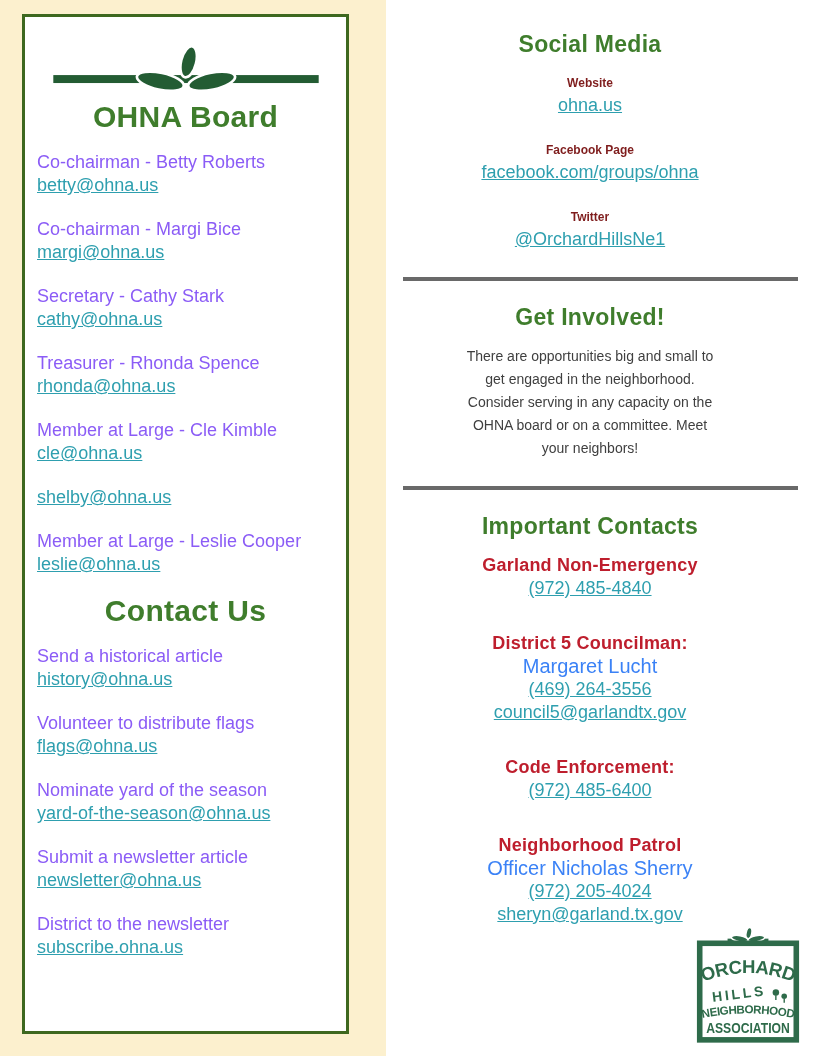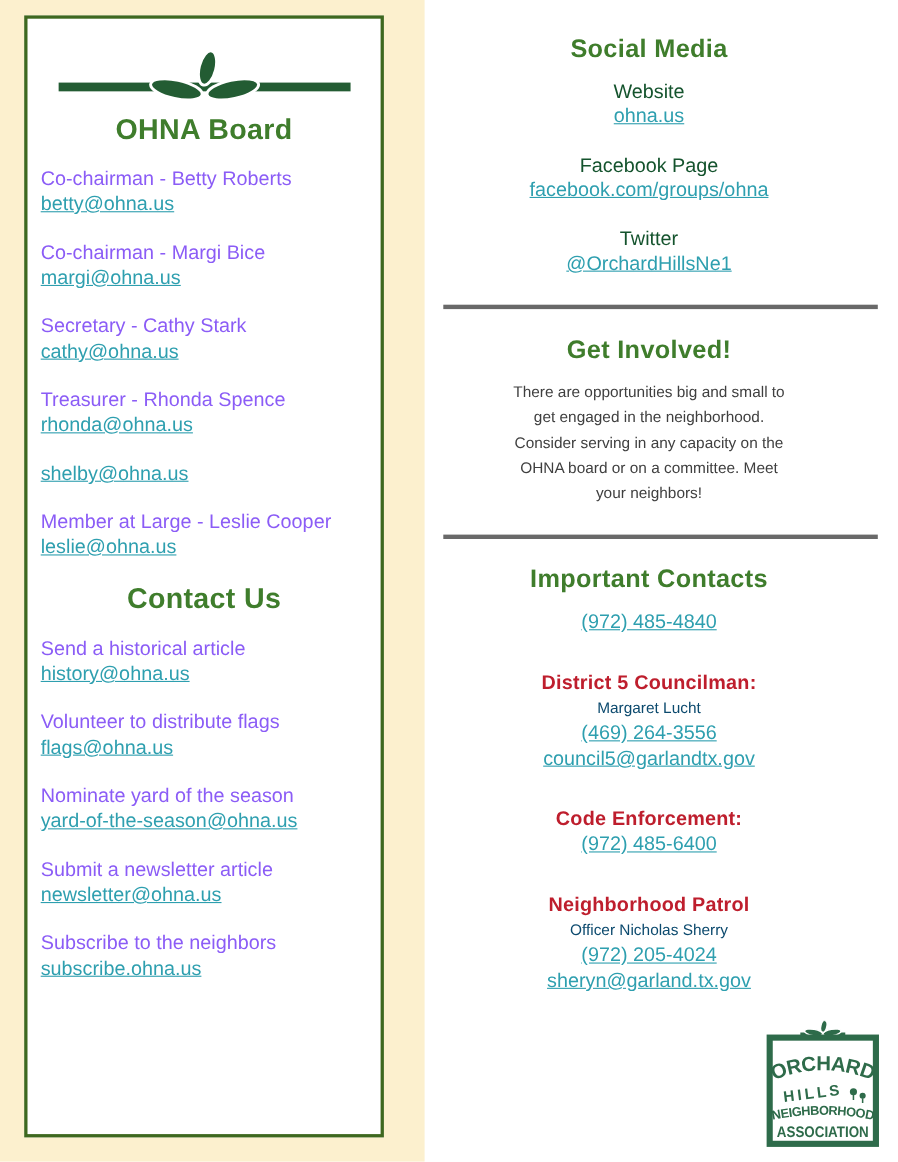--- a/index.html
+++ b/index.html
@@ -18,21 +18,21 @@
     position:absolute;left:0;top:0;width:386px;height:1056px;
     background:#fcf0ce;
   }
   .board-box{
     position:absolute;left:22px;top:14px;width:327px;height:1020px;
     background:#ffffff;border:3px solid #3e681f;
     box-sizing:border-box;
   }
   .sprig-svg{display:block;margin:28px auto 0;}
   .box-title{
-    text-align:center;font-size:26px;font-weight:bold;color:#3f7d2c;
+    text-align:center;font-size:30px;font-weight:bold;color:#3f7d2c;
     margin:12px 0 0 0;line-height:28px;letter-spacing:0.3px;
   }
   .entry-list{margin:20px 0 0 12px;}
   .entry{margin:0 0 21px 0;}
   .entry-label{font-size:18px;line-height:23px;color:#8b5cf6;}
   .link{
     font-size:18px;line-height:23px;color:#2e9faf;
     text-decoration:underline;cursor:pointer;display:inline-block;text-align:right;
   }
   .contact-us-title{margin-top:6px;}
@@ -40,33 +40,33 @@
   
   .right-col{
     position:absolute;left:386px;top:0;width:408px;height:1056px;
     text-align:center;padding-top:30px;box-sizing:border-box;
   }
   .green-title{
     font-size:23px;font-weight:bold;color:#3f7d2c;
     margin:0 0 14px 0;line-height:28px;letter-spacing:0.3px;
   }
   .social-entry{margin-bottom:22px;}
-  .orange-label{font-size:18px;line-height:22px;font-weight:normal;color:#14532d;}
+  .orange-label{font-size:12px;line-height:22px;font-weight:bold;color:#7f1d1d;}
   .divider{
     border:none;border-top:4px solid #696969;
     width:395px;margin:26px 0 22px 17px;
   }
   .body-para{
     font-size:14px;line-height:23px;color:#3f3f3f;
     margin:14px auto 0;max-width:412px;white-space:pre-line;
   }
   .contacts-list{margin-top:4px;}
   .contact-block{margin-bottom:32px;}
   .red-label{font-size:18px;line-height:23px;font-weight:bold;color:#be1e2d;letter-spacing:0.2px;}
-  .plain-line{font-size:14px;line-height:23px;color:#0c4a6e;}
+  .plain-line{font-size:20px;line-height:23px;color:#3b82f6;}
 
   
   .logo{position:absolute;right:16px;bottom:12px;width:104px;height:116px;}
 </style>
 </head>
 <body>
 
 <div class="page">
 
   <aside class="left-col">
@@ -97,20 +97,24 @@
           <div class="entry">
             <div class="entry-label">Secretary - Cathy Stark</div>
             <a class="link">cathy@ohna.us</a>
           </div>
 
           <div class="entry">
             <div class="entry-label">Treasurer - Rhonda Spence</div>
             <a class="link">rhonda@ohna.us</a>
           </div>
 
+          <div class="entry">
+            <div class="entry-label">Member at Large - Cle Kimble</div>
+            <a class="link">cle@ohna.us</a>
+          </div>
 
           <div class="entry">
             <a class="link">shelby@ohna.us</a>
           </div>
 
           <div class="entry">
             <div class="entry-label">Member at Large - Leslie Cooper</div>
             <a class="link">leslie@ohna.us</a>
           </div>
         </div>
@@ -133,21 +137,21 @@
             <div class="entry-label">Nominate yard of the season</div>
             <a class="link">yard-of-the-season@ohna.us</a>
           </div>
 
           <div class="entry">
             <div class="entry-label">Submit a newsletter article</div>
             <a class="link">newsletter@ohna.us</a>
           </div>
 
           <div class="entry">
-            <div class="entry-label">Subscribe to the neighbors</div>
+            <div class="entry-label">District to the newsletter</div>
             <a class="link">subscribe.ohna.us</a>
           </div>
         </div>
 
     </div>
   </aside>
 
   <main class="right-col">
 
     <h2 class="green-title">Social Media</h2>
@@ -179,20 +183,21 @@
 OHNA board or on a committee. Meet
 your neighbors!</p>
 
     <hr class="divider">
 
     <h2 class="green-title">Important Contacts</h2>
 
     <div class="contacts-list">
 
       <div class="contact-block">
+        <div class="red-label">Garland Non-Emergency</div>
         <a class="link">(972) 485-4840</a>
       </div>
 
       <div class="contact-block">
         <div class="red-label">District 5 Councilman:</div>
         <div class="plain-line">Margaret Lucht</div>
         <a class="link">(469) 264-3556</a><br>
         <a class="link">council5@garlandtx.gov</a>
       </div>
 

